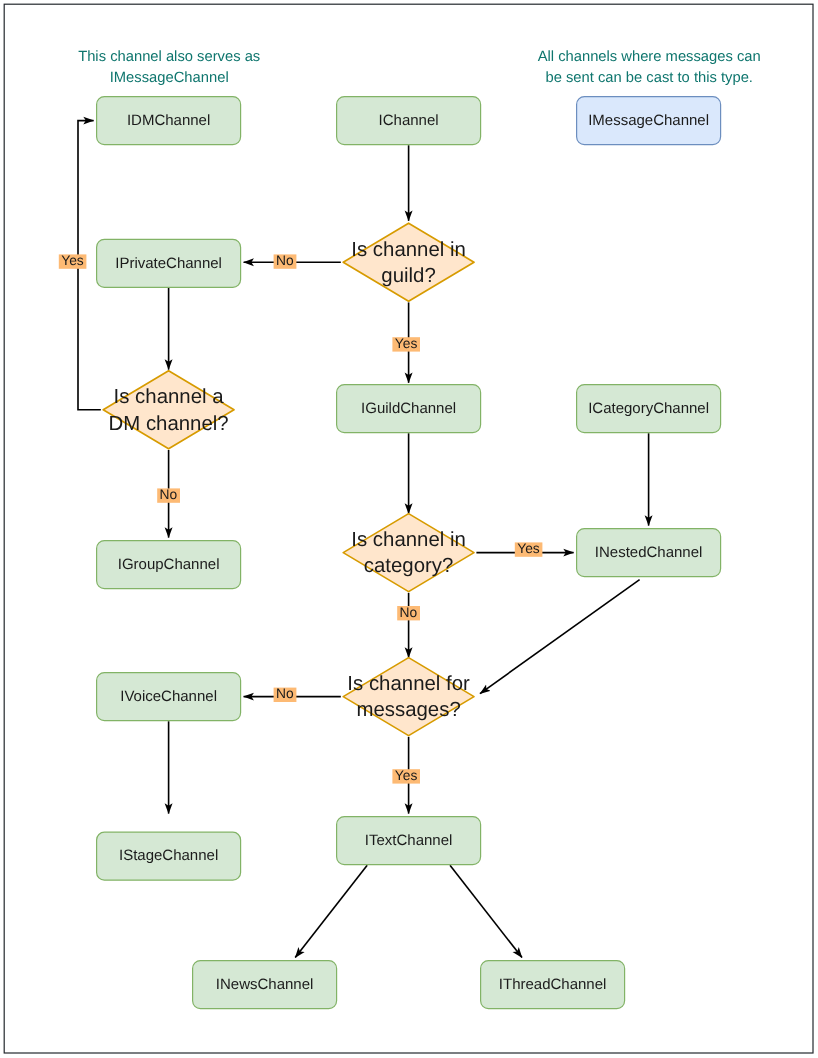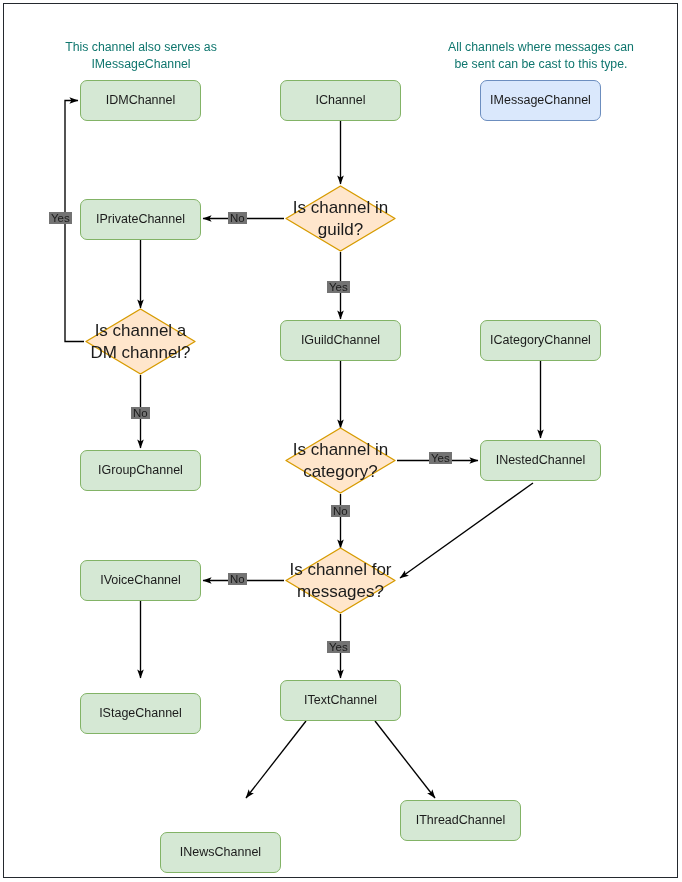--- a/index.html
+++ b/index.html
@@ -85,21 +85,21 @@
     position: absolute;
     font-size: 12.3px;
     color: #0f766e;
     text-align: center;
     line-height: 1.35;
   }
   .edge-label {
     position: absolute;
     font-size: 11.5px;
     color: #1b1b1b;
-    background: #737373;
+    background: #fdba74;
     padding: 0 2px;
     text-align: center;
     white-space: nowrap;
   }
 </style>
 </head>
 <body>
 
 <div id="page">
 
@@ -197,21 +197,21 @@
   </div>
 
   <div class="node green" style="left:80px; top:680px; width:121px; height:41px;margin-top:13px;">
     <span class="node-label">IStageChannel</span>
   </div>
 
   <div class="node green" style="left:280px; top:680px; width:121px; height:41px;">
     <span class="node-label">ITextChannel</span>
   </div>
 
-  <div class="node green" style="left:160px; top:800px; width:121px; height:41px;margin-top:32px;">
+  <div class="node green" style="left:160px; top:800px; width:121px; height:41px;">
     <span class="node-label">INewsChannel</span>
   </div>
 
   <div class="node green" style="left:400px; top:800px; width:121px; height:41px;">
     <span class="node-label">IThreadChannel</span>
   </div>
 
   <div class="diamond" style="left:285px; top:185px; width:111px; height:67px;">
     <svg class="dshape" viewBox="0 0 111 67" preserveAspectRatio="none">
       <polygon points="55.5,1 110,33.5 55.5,66 1,33.5" fill="#ffe6cc" stroke="#d79b00" stroke-width="1.4" stroke-linejoin="round"></polygon>

